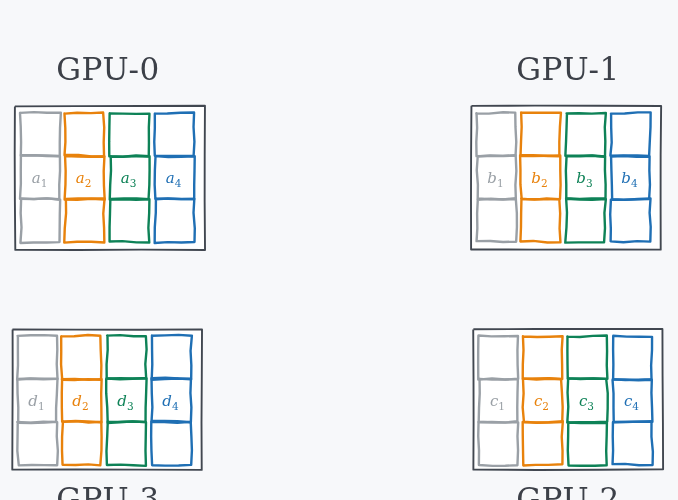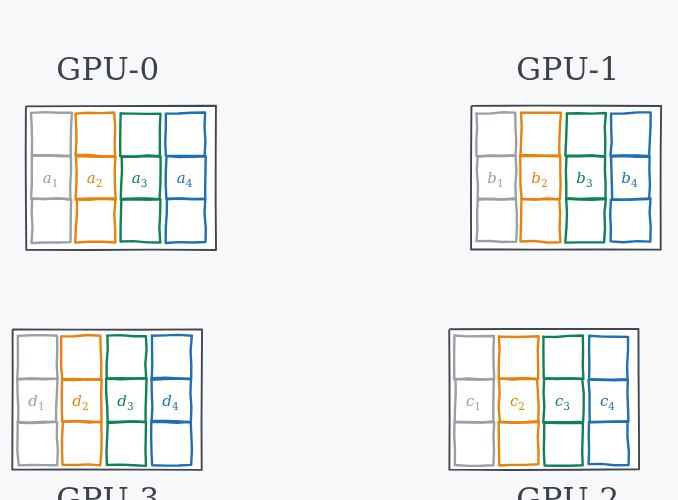--- a/index.html
+++ b/index.html
@@ -46,21 +46,21 @@
   .cell-label tspan.sub {
     font-size: 10.5px;
     font-style: normal;
   }
 </style>
 </head>
 <body>
 
 <div id="stage">
     <div class="gpu-title" style="left: -12px; top: 10px; width: 240px;">GPU-0</div>
-    <div class="panel" style="left: 25px; top: 64px; width: 230px; height: 146px;">
+    <div class="panel" style="left: 14px; top: 64px; width: 230px; height: 146px;">
       <svg width="192" height="146" viewBox="0 0 192 146">
         <path d="M0.85,1.39 L64.32,1.13 L127.76,0.96 L190.95,0.80 L190.70,49.03 L190.65,97.22 L191.03,145.01 L127.42,144.59 L64.23,144.94 L1.30,144.90 L0.89,96.80 L0.71,49.16 L0.90,1.46" fill="#ffffff" stroke="#414750" stroke-width="1.9" stroke-linejoin="round"></path>
         <g>
           <path d="M6.28,7.84 L19.89,7.12 L32.97,7.80 L46.87,7.67 L46.03,22.77 L45.76,37.50 L45.76,51.24 L32.56,51.16 L19.60,50.34 L6.81,50.57 L7.07,37.11 L6.71,21.50 L6.00,8.05" fill="none" stroke="#9aa0a6" stroke-width="2.4" stroke-linejoin="round" stroke-linecap="round"></path>
           <path d="M6.81,50.30 L20.17,50.16 L33.31,50.48 L45.91,51.03 L46.04,65.91 L45.26,79.66 L45.36,94.26 L32.30,93.33 L19.19,94.06 L6.01,93.74 L6.86,78.78 L6.78,65.00 L6.91,50.48" fill="none" stroke="#9aa0a6" stroke-width="2.4" stroke-linejoin="round" stroke-linecap="round"></path>
           <path d="M7.20,93.35 L20.28,94.11 L33.25,93.34 L46.16,94.77 L45.80,109.10 L45.68,122.10 L45.51,137.11 L32.67,137.56 L19.34,137.54 L6.44,137.95 L7.51,122.30 L6.66,108.11 L7.13,93.56" fill="none" stroke="#9aa0a6" stroke-width="2.4" stroke-linejoin="round" stroke-linecap="round"></path>
           <text class="cell-label" x="25.5" y="78" text-anchor="middle" fill="#9aa0a6"><tspan>a</tspan><tspan class="sub" dy="4">1</tspan></text>
         </g>
         <g>
           <path d="M50.88,8.64 L63.15,7.78 L76.92,8.13 L89.14,7.57 L90.21,22.47 L89.69,37.56 L90.07,51.51 L77.42,51.52 L64.36,49.96 L50.54,49.92 L51.40,37.08 L51.29,22.71 L50.45,8.36" fill="none" stroke="#e8820c" stroke-width="2.4" stroke-linejoin="round" stroke-linecap="round"></path>
@@ -136,21 +136,21 @@
         </g>
         <g>
           <path d="M141.03,7.69 L153.95,7.40 L167.62,6.87 L180.90,7.69 L179.56,22.77 L180.34,37.28 L180.18,51.32 L166.87,50.57 L153.61,51.12 L140.68,51.71 L141.29,36.40 L141.06,21.72 L140.95,7.44" fill="none" stroke="#1f6fb4" stroke-width="2.4" stroke-linejoin="round" stroke-linecap="round"></path>
           <path d="M140.88,50.28 L154.38,49.72 L167.39,50.49 L179.96,50.78 L179.43,65.01 L180.39,79.36 L179.86,94.25 L166.41,93.27 L153.60,92.99 L140.55,93.03 L141.38,79.36 L140.80,65.44 L140.52,50.13" fill="none" stroke="#1f6fb4" stroke-width="2.4" stroke-linejoin="round" stroke-linecap="round"></path>
           <path d="M140.54,94.11 L153.13,94.09 L166.31,94.75 L179.73,93.90 L180.40,108.51 L180.91,122.20 L180.20,136.86 L167.61,137.51 L154.01,137.59 L141.11,137.22 L140.42,122.05 L140.14,108.54 L140.28,93.73" fill="none" stroke="#1f6fb4" stroke-width="2.4" stroke-linejoin="round" stroke-linecap="round"></path>
           <text class="cell-label" x="159.5" y="78" text-anchor="middle" fill="#1f6fb4"><tspan>d</tspan><tspan class="sub" dy="4">4</tspan></text>
         </g>
       </svg>
     </div>
     <div class="gpu-title" style="left: 448px; top: 440px; width: 240px;">GPU-2</div>
-    <div class="panel" style="left: 448px; top: 287px; width: 160px; height: 143px;">
+    <div class="panel" style="left: 472px; top: 287px; width: 160px; height: 143px;">
       <svg width="192" height="143" viewBox="0 0 192 143">
         <path d="M1.35,1.31 L64.26,0.97 L127.53,0.96 L190.44,0.88 L190.57,47.74 L190.92,94.87 L191.10,141.31 L127.90,141.69 L64.71,141.95 L1.38,141.64 L1.59,95.27 L1.51,48.49 L1.22,1.40" fill="#ffffff" stroke="#414750" stroke-width="1.9" stroke-linejoin="round"></path>
         <g>
           <path d="M6.56,7.47 L19.39,8.42 L32.71,8.28 L45.97,8.00 L45.44,21.99 L45.60,36.85 L46.17,50.61 L33.44,51.56 L20.02,50.40 L6.27,51.58 L6.17,35.78 L6.19,22.68 L6.39,7.62" fill="none" stroke="#9aa0a6" stroke-width="2.4" stroke-linejoin="round" stroke-linecap="round"></path>
           <path d="M7.44,50.86 L20.16,51.61 L33.17,51.50 L45.87,51.09 L45.51,64.45 L45.27,79.41 L45.39,93.30 L33.30,94.60 L20.30,94.34 L6.69,93.71 L7.02,79.92 L7.73,65.41 L7.56,50.94" fill="none" stroke="#9aa0a6" stroke-width="2.4" stroke-linejoin="round" stroke-linecap="round"></path>
           <path d="M6.35,94.24 L19.91,93.93 L33.30,94.33 L46.19,94.38 L45.47,108.16 L46.03,122.20 L45.44,137.21 L33.33,137.76 L20.62,137.91 L6.87,136.95 L7.01,122.39 L6.22,108.20 L6.54,94.10" fill="none" stroke="#9aa0a6" stroke-width="2.4" stroke-linejoin="round" stroke-linecap="round"></path>
           <text class="cell-label" x="25.5" y="78" text-anchor="middle" fill="#9aa0a6"><tspan>c</tspan><tspan class="sub" dy="4">1</tspan></text>
         </g>
         <g>
           <path d="M51.32,8.45 L65.07,9.03 L77.53,8.76 L90.60,8.22 L89.76,21.65 L90.10,36.30 L90.23,50.96 L77.16,50.13 L64.24,50.37 L50.72,50.69 L50.82,36.32 L51.50,22.08 L50.93,8.16" fill="none" stroke="#e8820c" stroke-width="2.4" stroke-linejoin="round" stroke-linecap="round"></path>

